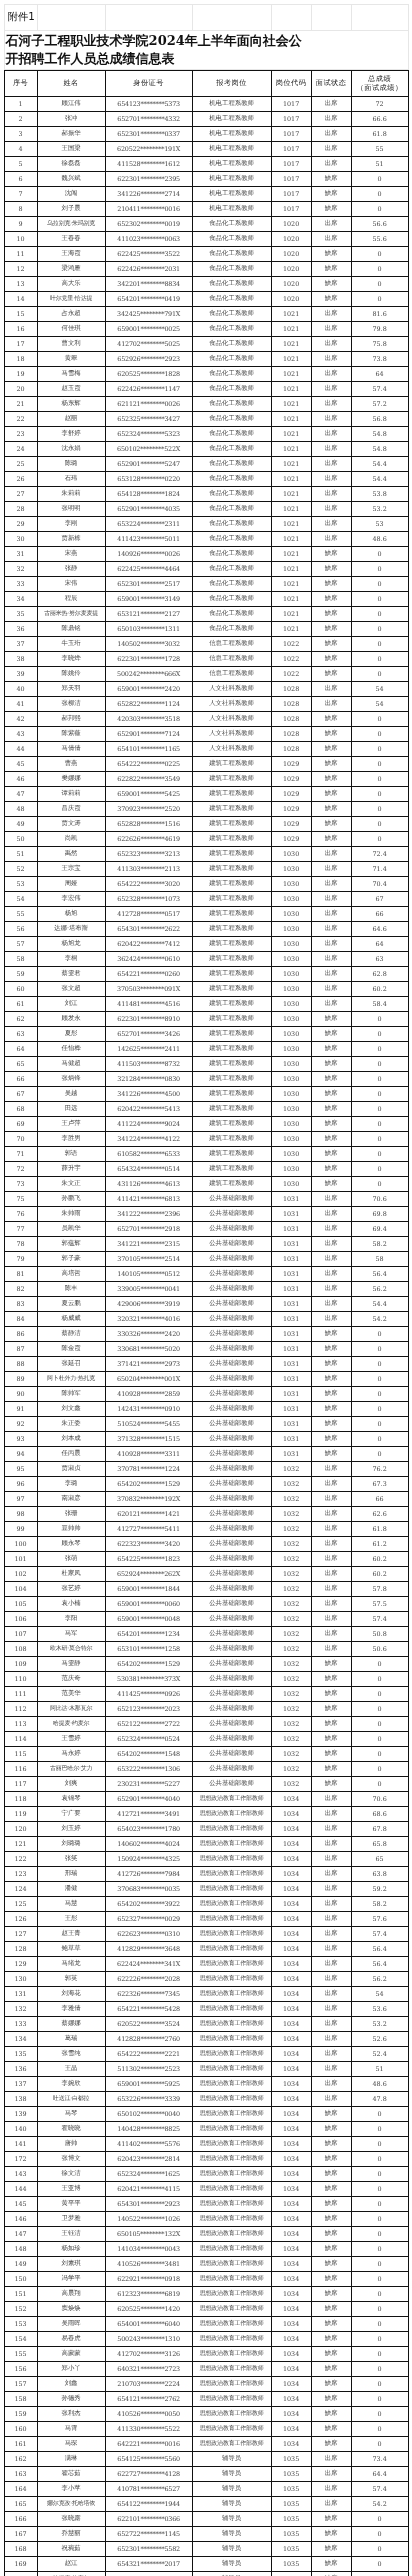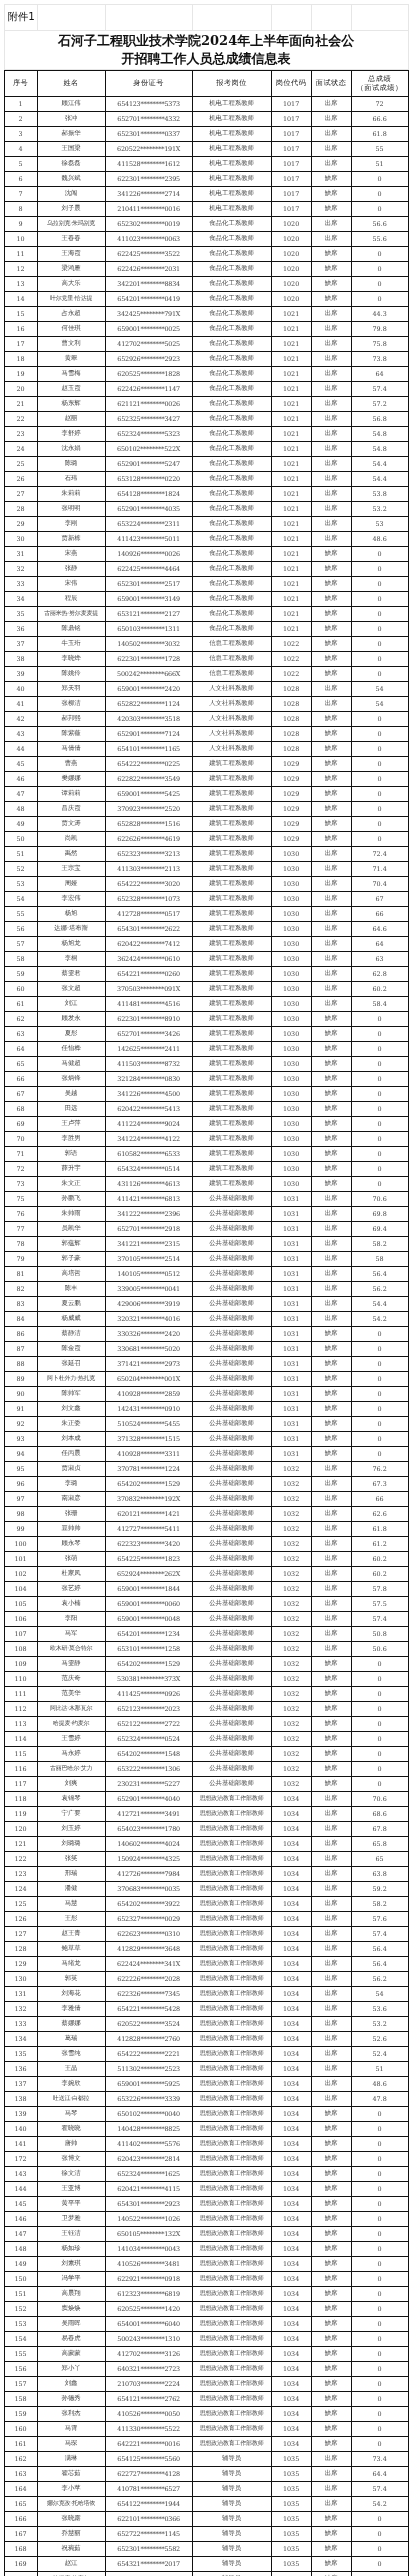--- a/index.html
+++ b/index.html
@@ -3,21 +3,21 @@
 <meta charset="utf-8">
 <style>
   html, body { margin: 0; padding: 0; background: #ffffff; }
   body { width: 412px; height: 2640px; position: relative; overflow: hidden;
          font-family: "DejaVu Serif", "Liberation Serif", serif; color: #222; }
   .sheet { position: absolute; left: 3.6px; top: 3.6px; width: 405px; }
   .grid-faint { border-collapse: collapse; width: 405px; table-layout: fixed; }
   .top-row td { height: 23px; border: 0.5px solid #e6e6e6; }
   .attach { font-family: "DejaVu Sans", "Liberation Sans", sans-serif; font-size: 10.3px;
             padding-left: 3.1px; color: #111; }
-  .title-row td { height: 36px; border: 0.5px solid #e6e6e6; text-align: center;
+  .title-row td { height: 36px; border: 0.5px solid #e6e6e6; 
                   font-family: "DejaVu Serif", "Liberation Serif", serif; font-weight: bold;
                   font-size: 13px; line-height: 17.5px; color: #111; letter-spacing: 0px; }
   table.main { border-collapse: collapse; width: 405px; table-layout: fixed; }
   table.main th, table.main td { border: 0.7px solid #111; text-align: center; vertical-align: middle;
                                  padding: 0; overflow: hidden; white-space: nowrap; }
   table.main th { height: 25px; font-weight: normal; font-size: 7.2px; letter-spacing: 0.5px;
                   line-height: 9.3px; color: #222; }
   table.main td { height: 14px; font-size: 6.4px; color: #444; }
   td.c-id { font-family: "DejaVu Serif", "Liberation Serif", serif; font-size: 6.2px; letter-spacing: -0.2px; }
   td.c-name.long { font-size: 6px; letter-spacing: -0.2px; }
@@ -208,21 +208,21 @@
           <td class="c-status">缺席</td>
           <td class="c-score">0</td>
         </tr>
         <tr>
           <td class="c-seq">15</td>
           <td class="c-name">占永超</td>
           <td class="c-id">342425********791X</td>
           <td class="c-pos">食品化工系教师</td>
           <td class="c-code">1021</td>
           <td class="c-status">出席</td>
-          <td class="c-score">44.3</td>
+          <td class="c-score">81.6</td>
         </tr>
         <tr>
           <td class="c-seq">16</td>
           <td class="c-name">何佳琪</td>
           <td class="c-id">659001********0025</td>
           <td class="c-pos">食品化工系教师</td>
           <td class="c-code">1021</td>
           <td class="c-status">出席</td>
           <td class="c-score">79.8</td>
         </tr>

